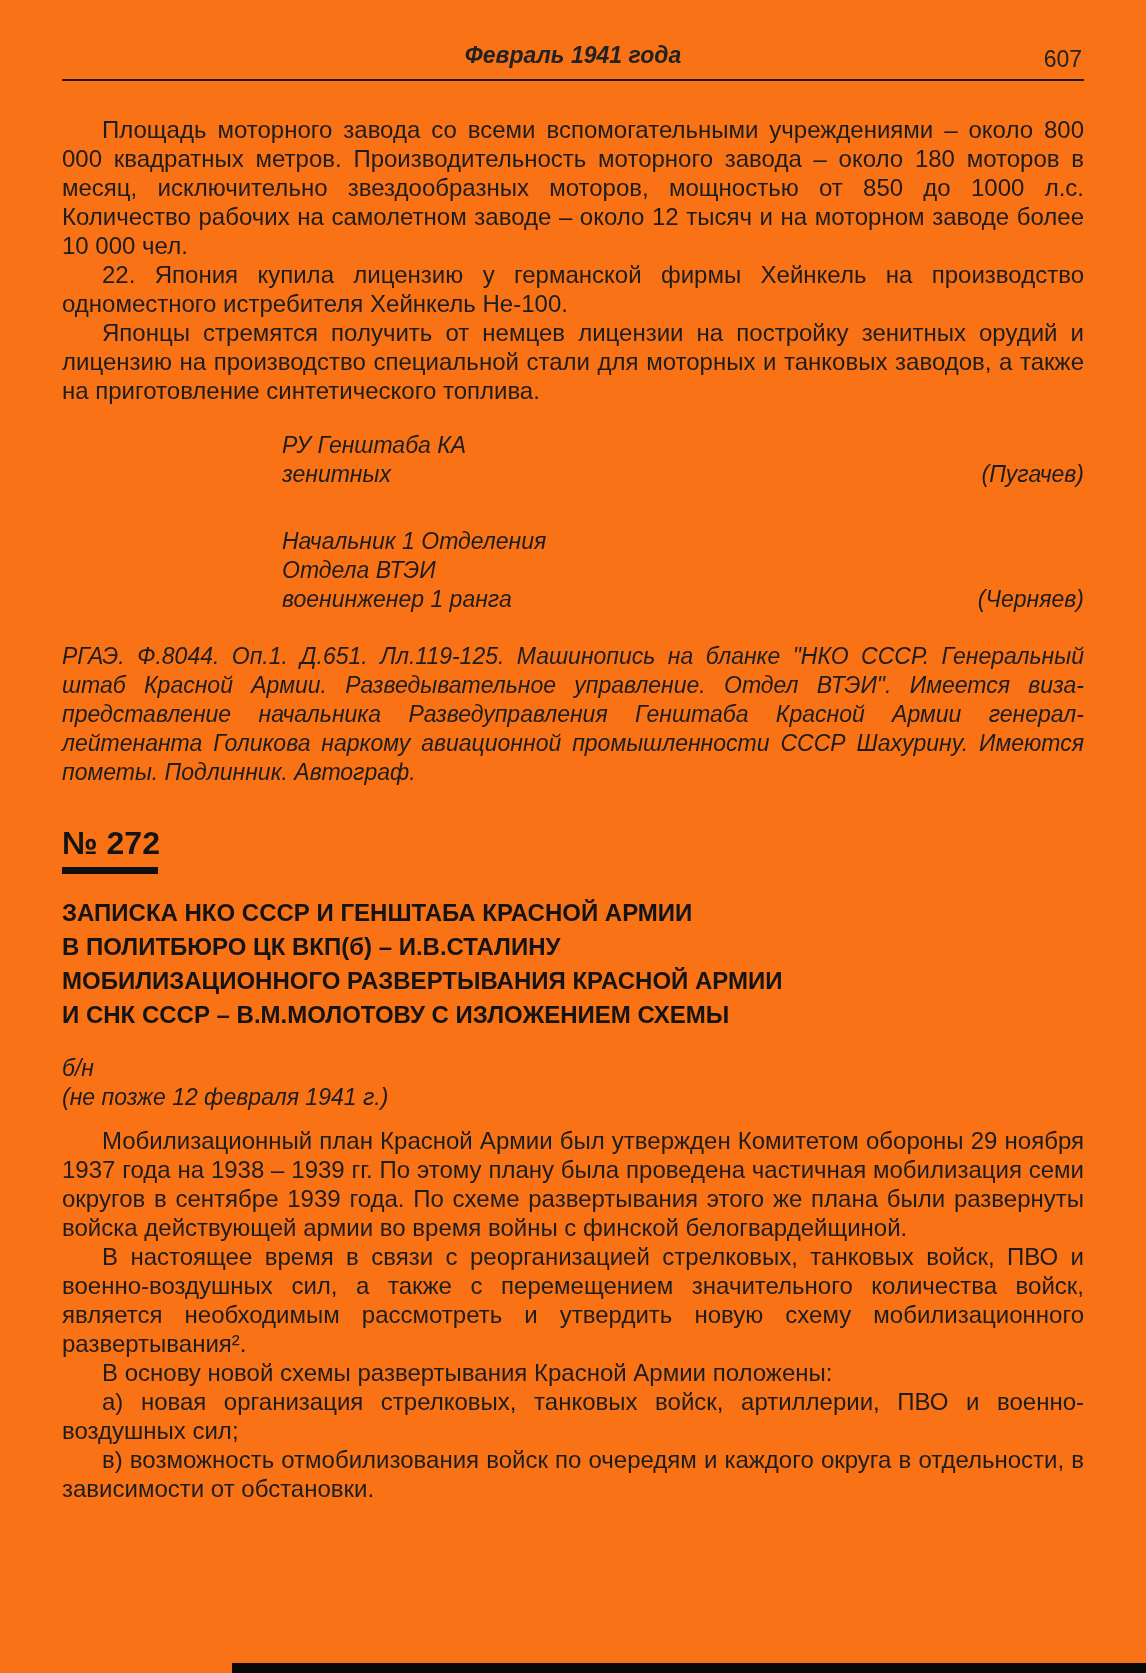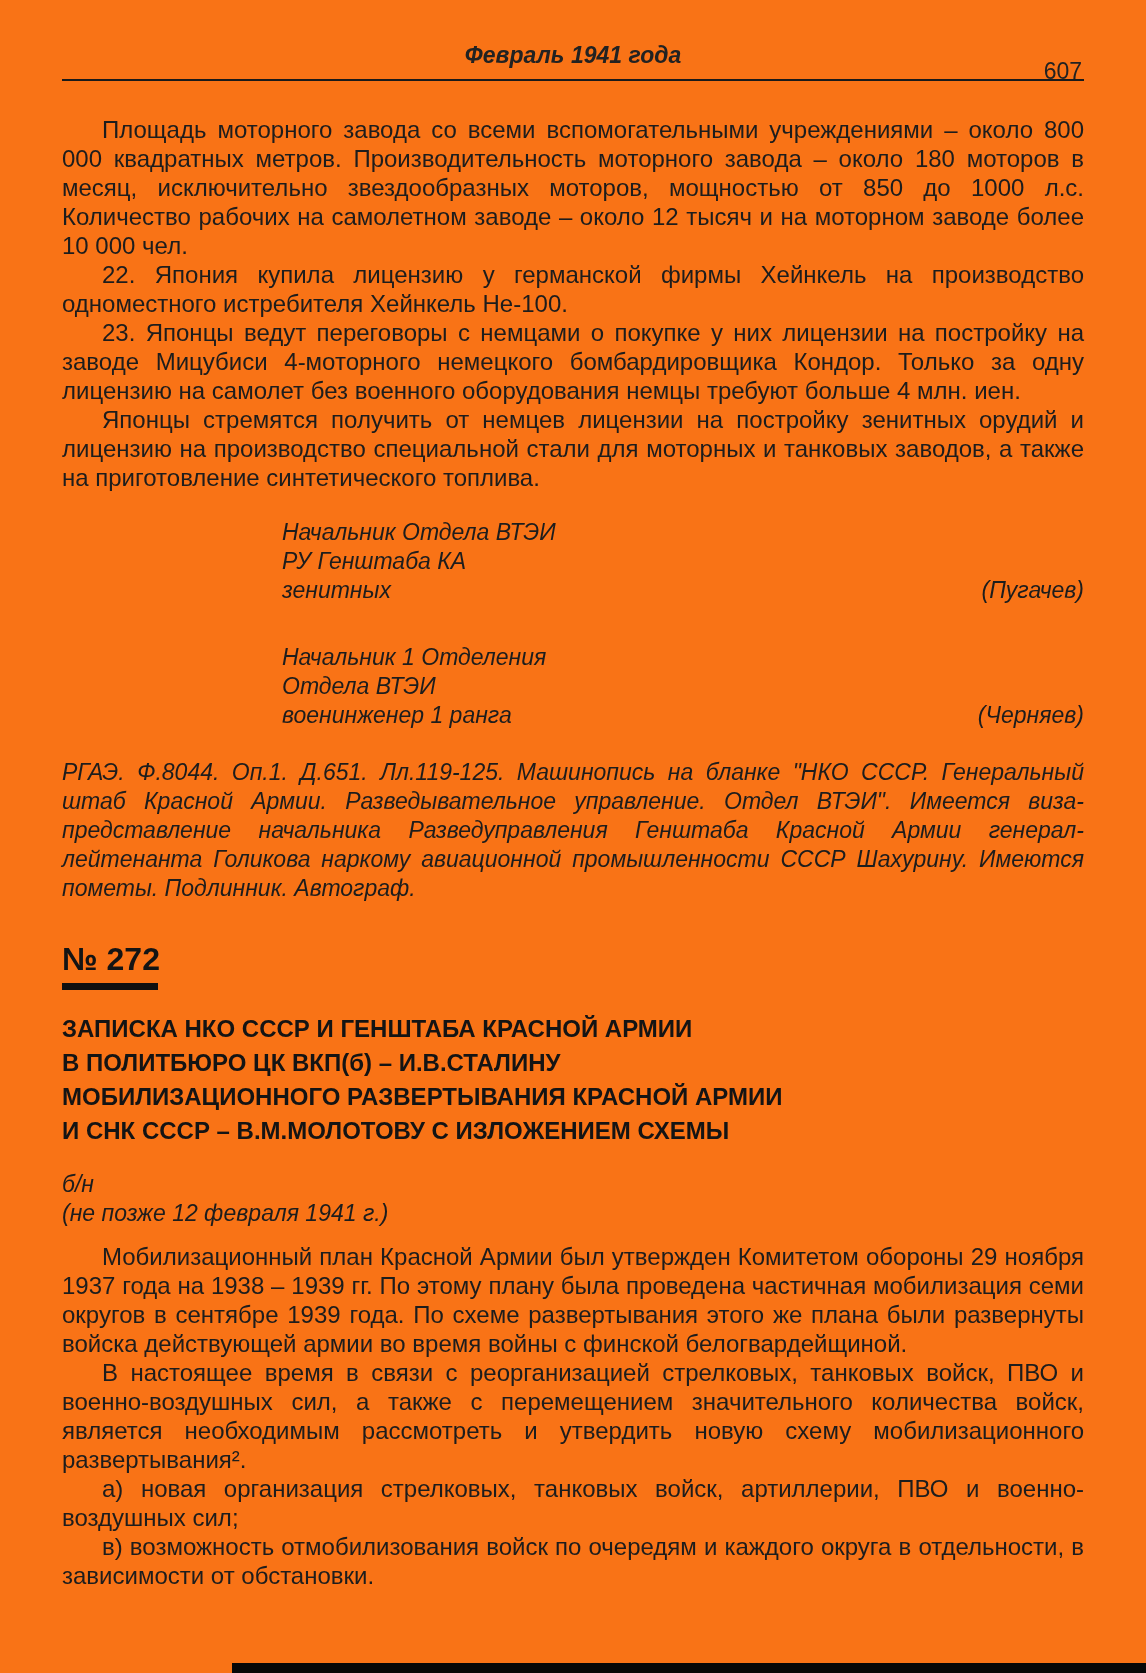--- a/index.html
+++ b/index.html
@@ -18,21 +18,21 @@
   .page-header { position: relative; height: 30px; }
   .running-title {
     text-align: center;
     font-style: italic;
     font-weight: 700;
     font-size: 23px;
     color: #222;
   }
   .page-number {
     position: absolute;
-    right: 2px; top: 16px;
+    right: 2px; top: 4px;
     font-size: 23px;
     font-weight: 400;
     color: #222;
   }
   .header-rule { height: 2px; background: #1a1a1a; margin-top: 7px; }
 
   .doc-271 { margin-top: 34px; }
   .body-par {
     font-size: 24px;
     line-height: 29px;
@@ -88,25 +88,23 @@
 
   <div class="page-header">
     <div class="running-title">Февраль 1941 года</div>
     <div class="page-number">607</div>
   </div>
   <div class="header-rule"></div>
 
   <section class="doc-271">
     <p class="body-par">Площадь моторного завода со всеми вспомогательными учреждениями – около 800 000 квадратных метров. Производительность моторного завода – около 180 моторов в месяц, исключительно звездообразных моторов, мощностью от 850 до 1000 л.с. Количество рабочих на самолетном заводе – около 12 тысяч и на моторном заводе более 10 000 чел.</p>
     <p class="body-par">22. Япония купила лицензию у германской фирмы Хейнкель на производство одноместного истребителя Хейнкель Не-100.</p>
-    <p class="body-par">23. Японцы ведут переговоры с немцами о покупке у них лицензии на постройку на заводе Мицубиси 4-моторного немецкого бомбардировщика Кондор. Только за одну лицензию на самолет без военного оборудования немцы требуют больше 4 млн. иен.</p>
     <p class="body-par">Японцы стремятся получить от немцев лицензии на постройку зенитных орудий и лицензию на производство специальной стали для моторных и танковых заводов, а также на приготовление синтетического топлива.</p>
 
     <div class="signature">
-      <div class="sig-line">Начальник Отдела ВТЭИ</div>
       <div class="sig-line">РУ Генштаба КА</div>
       <div class="sig-row">
         <span class="sig-line">зенитных</span>
         <span class="sig-name">(Пугачев)</span>
       </div>
     </div>
 
     <div class="signature second">
       <div class="sig-line">Начальник 1 Отделения</div>
       <div class="sig-line">Отдела ВТЭИ</div>
@@ -130,18 +128,19 @@
       <div class="title-line">В ПОЛИТБЮРО ЦК ВКП(б) – И.В.СТАЛИНУ</div>
       <div class="title-line">МОБИЛИЗАЦИОННОГО РАЗВЕРТЫВАНИЯ КРАСНОЙ АРМИИ</div>
       <div class="title-line">И СНК СССР – В.М.МОЛОТОВУ С ИЗЛОЖЕНИЕМ СХЕМЫ</div>
     </div>
 
     <div class="ref-mark">б/н</div>
     <div class="date-note">(не позже 12 февраля 1941 г.)</div>
 
     <p class="body-par first-par">Мобилизационный план Красной Армии был утвержден Комитетом обороны 29 ноября 1937 года на 1938 – 1939 гг. По этому плану была проведена частичная мобилизация семи округов в сентябре 1939 года. По схеме развертывания этого же плана были развернуты войска действующей армии во время войны с финской белогвардейщиной.</p>
     <p class="body-par">В настоящее время в связи с реорганизацией стрелковых, танковых войск, ПВО и военно-воздушных сил, а также с перемещением значительного количества войск, является необходимым рассмотреть и утвердить новую схему мобилизационного развертывания².</p>
+    <p class="body-par">В основу новой схемы развертывания Красной Армии положены:</p>
     <p class="body-par">а) новая организация стрелковых, танковых войск, артиллерии, ПВО и военно-воздушных сил;</p>
     <p class="body-par">в) возможность отмобилизования войск по очередям и каждого округа в отдельности, в зависимости от обстановки.</p>
   </section>
 
   <div class="scan-bar"></div>
 </div>
 
 </body></html>

